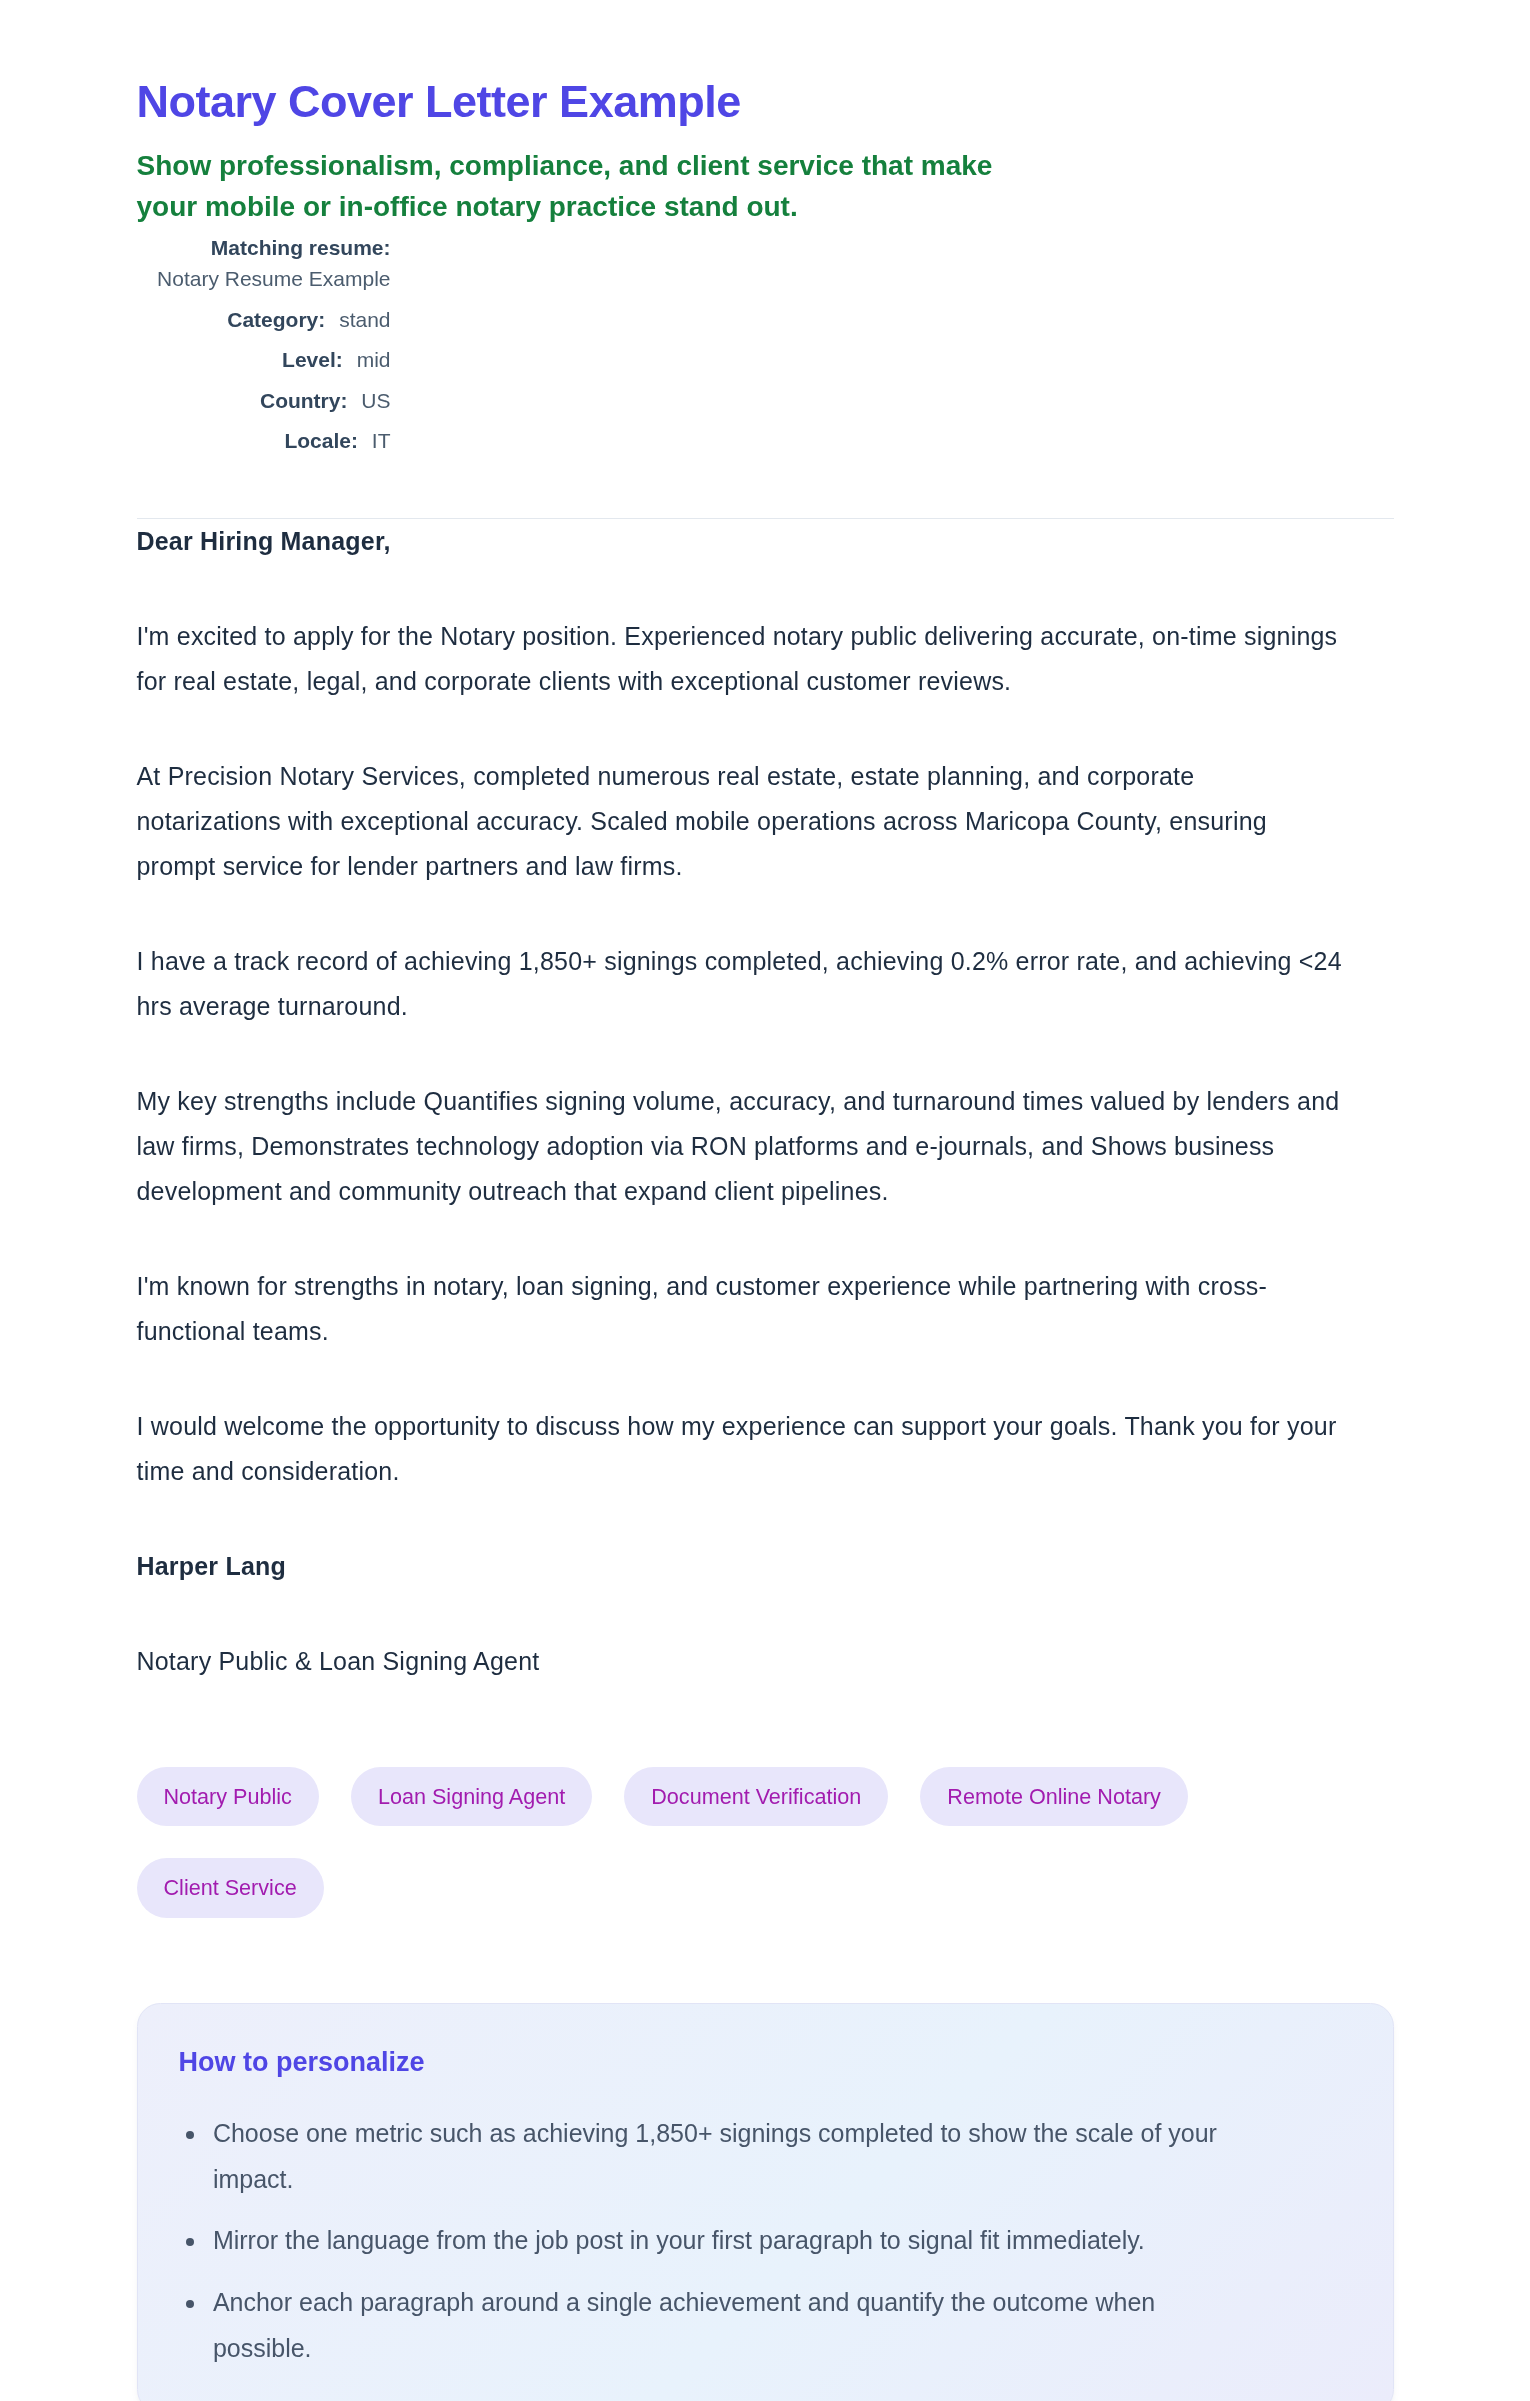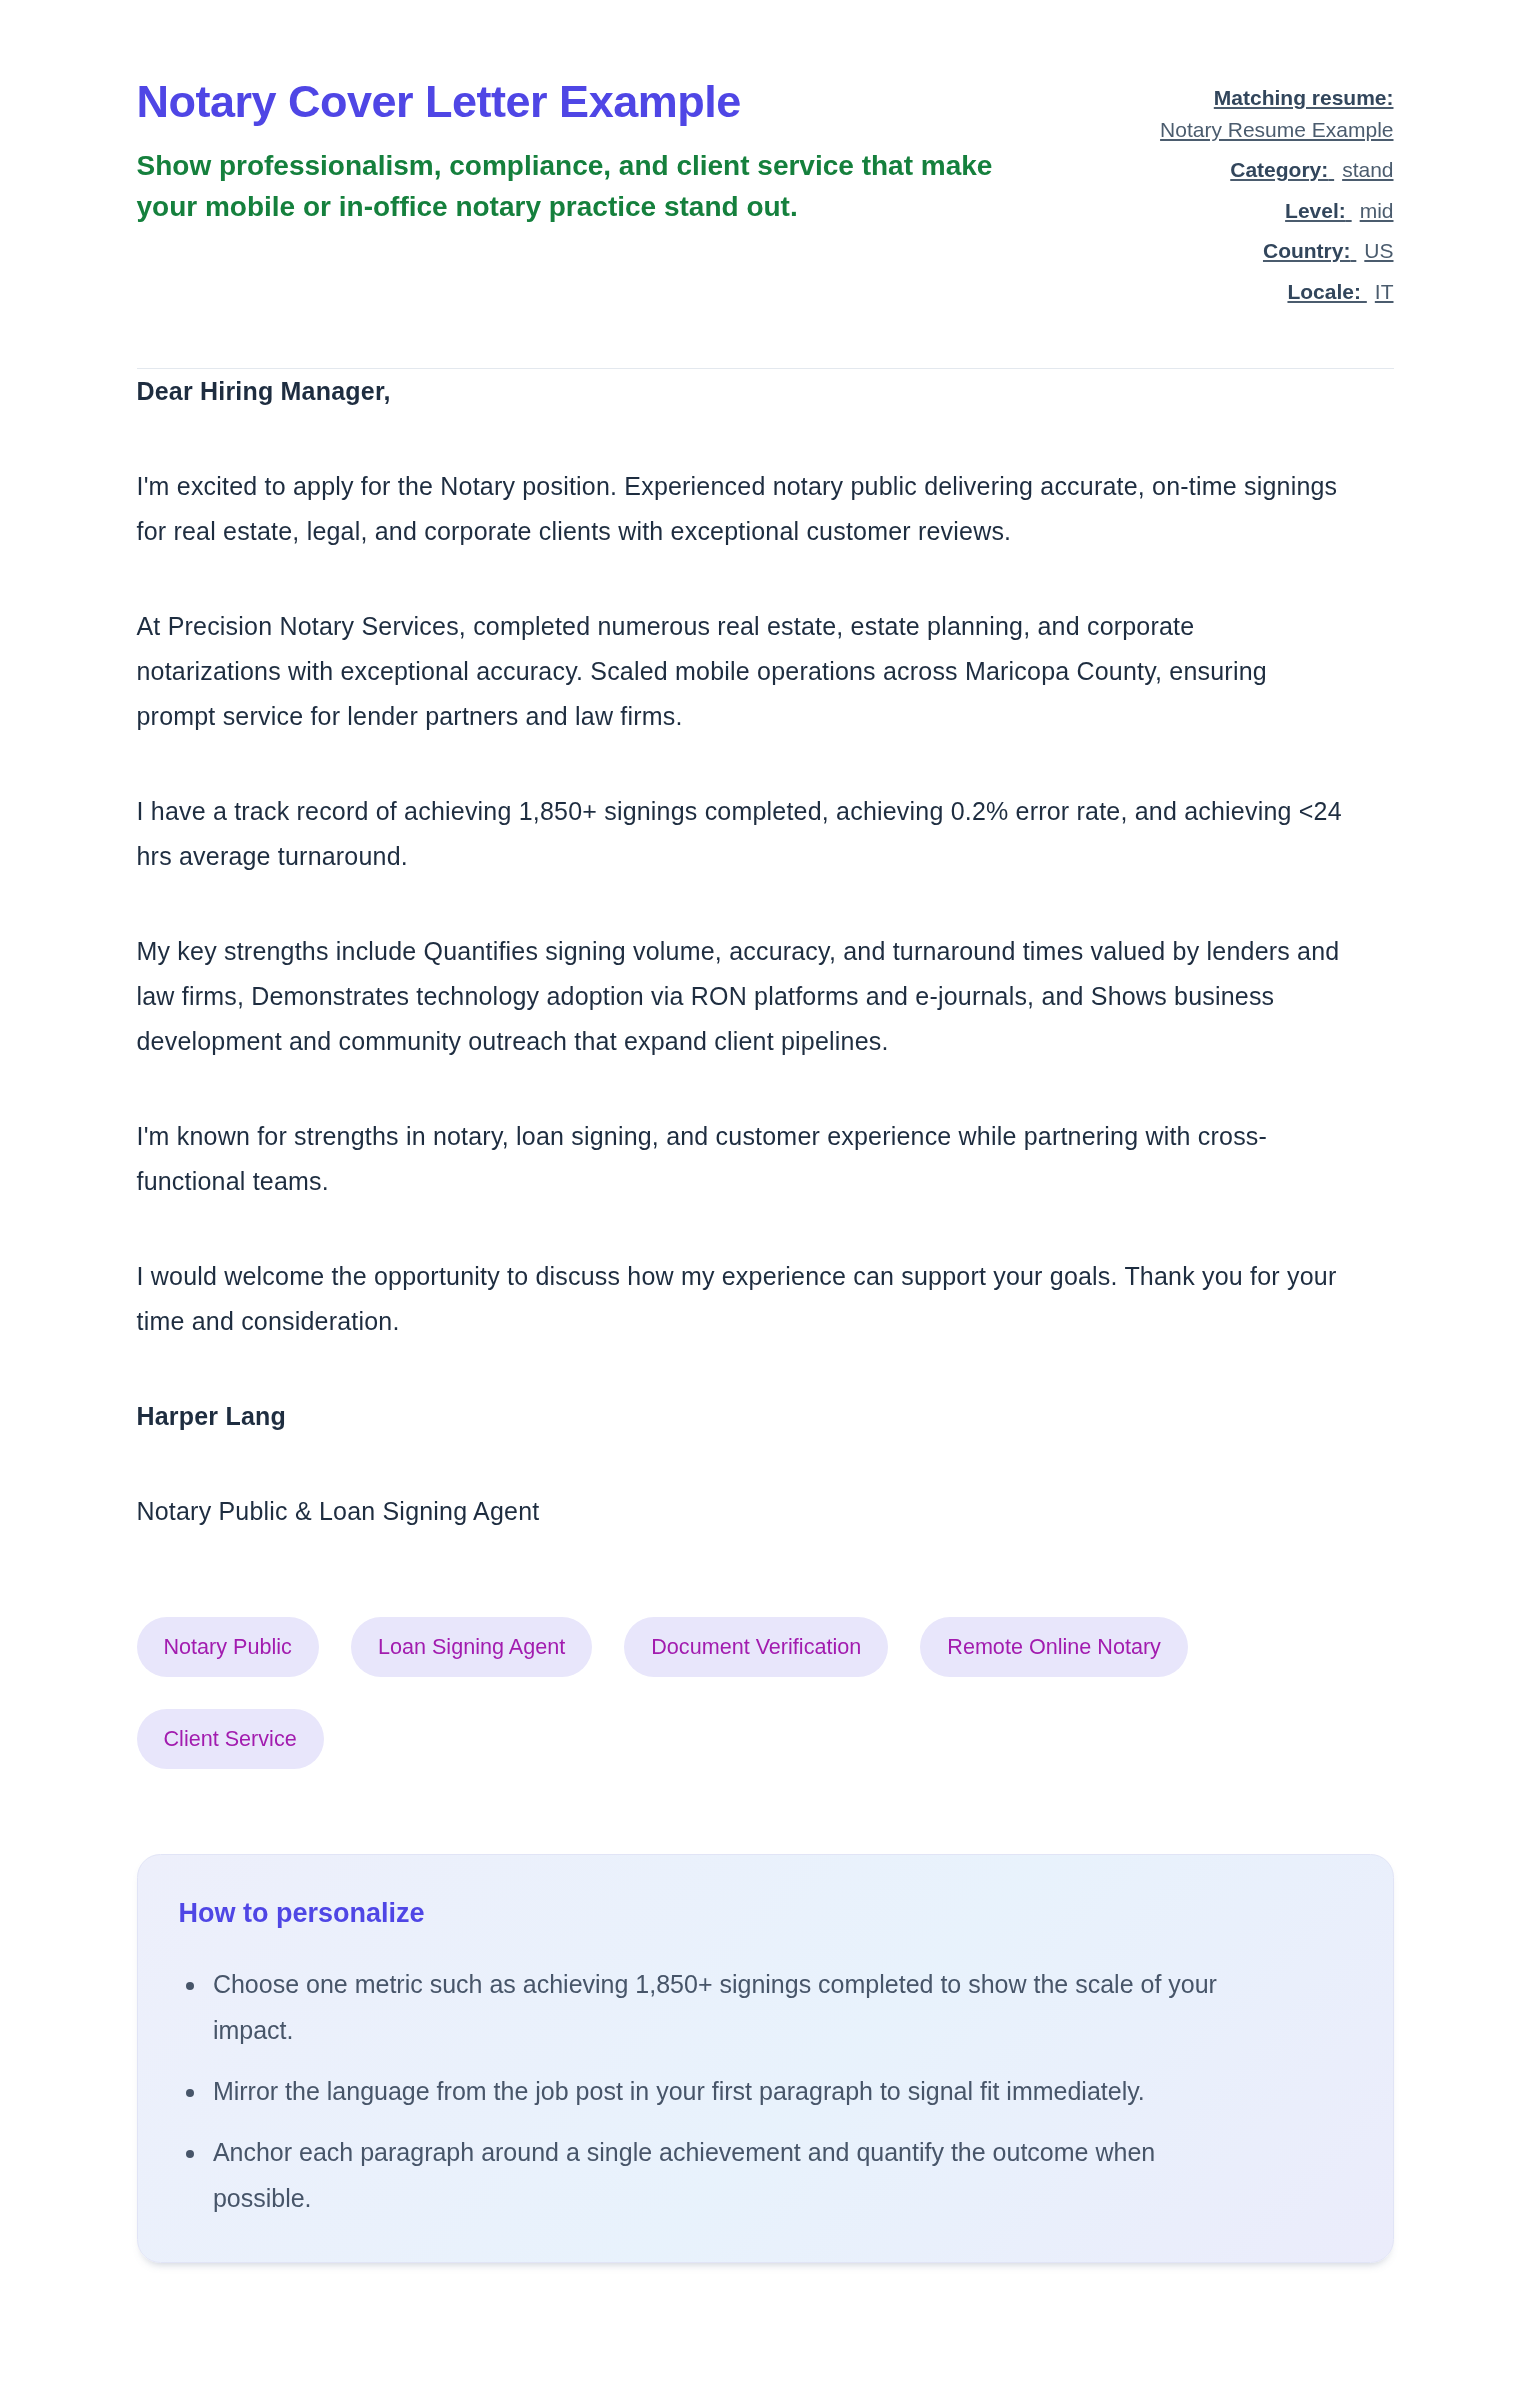--- a/index.html
+++ b/index.html
@@ -10,21 +10,21 @@
     background: #ffffff;
     font-family: "Liberation Sans", "DejaVu Sans", sans-serif;
     color: #1e2d40;
   }
   .container {
     width: 1257px;
     margin: 0 auto;
     padding-top: 77px;
   }
   
-  .header { display: flex; justify-content: space-between; align-items: flex-start; }
+  .header { display: flex; justify-content: flex-start; align-items: flex-start; flex-direction: column; }
   .header-left { max-width: 936px; }
   .page-title {
     margin: 0 0 18px;
     font-size: 45px;
     font-weight: 700;
     color: #4f46e5;
     letter-spacing: -0.5px;
     line-height: 1.1;
   }
   .page-subtitle {
@@ -37,21 +37,21 @@
   }
   .header-meta {
     flex-shrink: 0;
     width: 254px;
     padding-top: 5.4px;
     text-align: right;
     font-size: 21px;
     line-height: 31.5px;
     color: #4b5c6e;
   }
-  .meta-item { margin-bottom: 9px; text-decoration: underline; }
+  .meta-item { margin-bottom: 9px; }
   .meta-label { font-weight: 700; color: #32465c; }
   .meta-item.meta-block .meta-label { display: block; }
   .meta-value { margin-left: 8px; }
   .meta-item.meta-block .meta-value { margin-left: 0; }
   .divider {
     border: none;
     border-top: 1.8px solid #e3e8ee;
     margin: 52px 0 0;
   }
   

